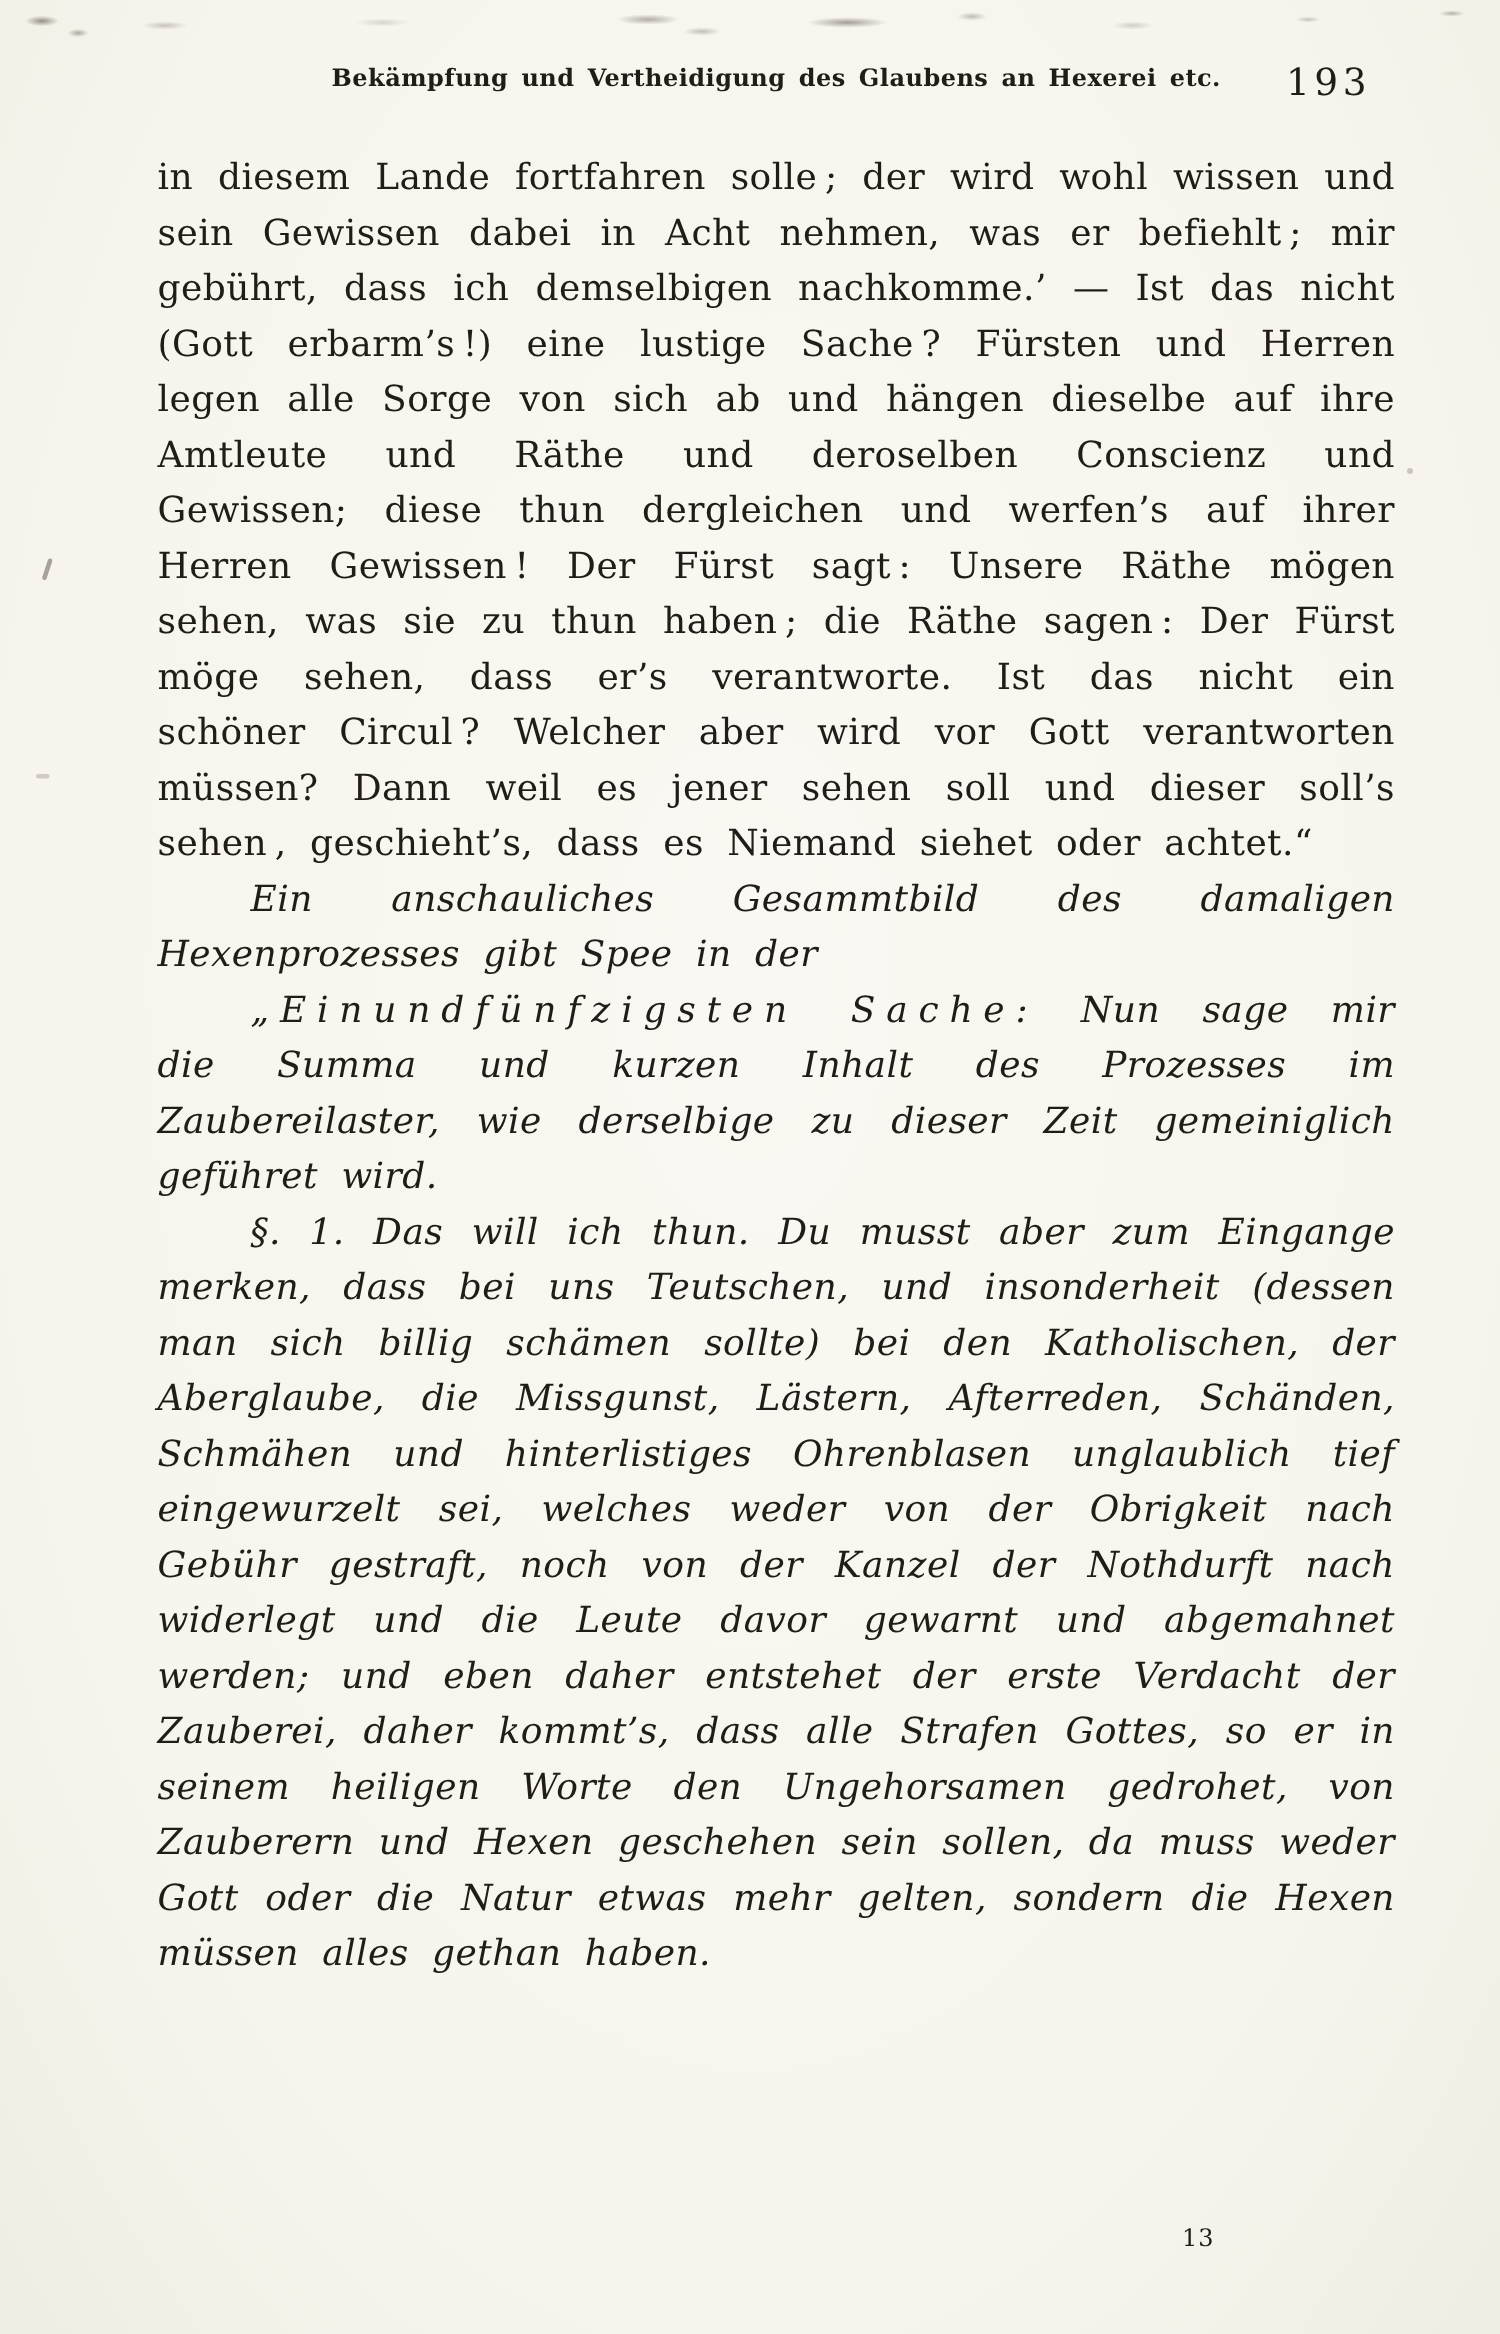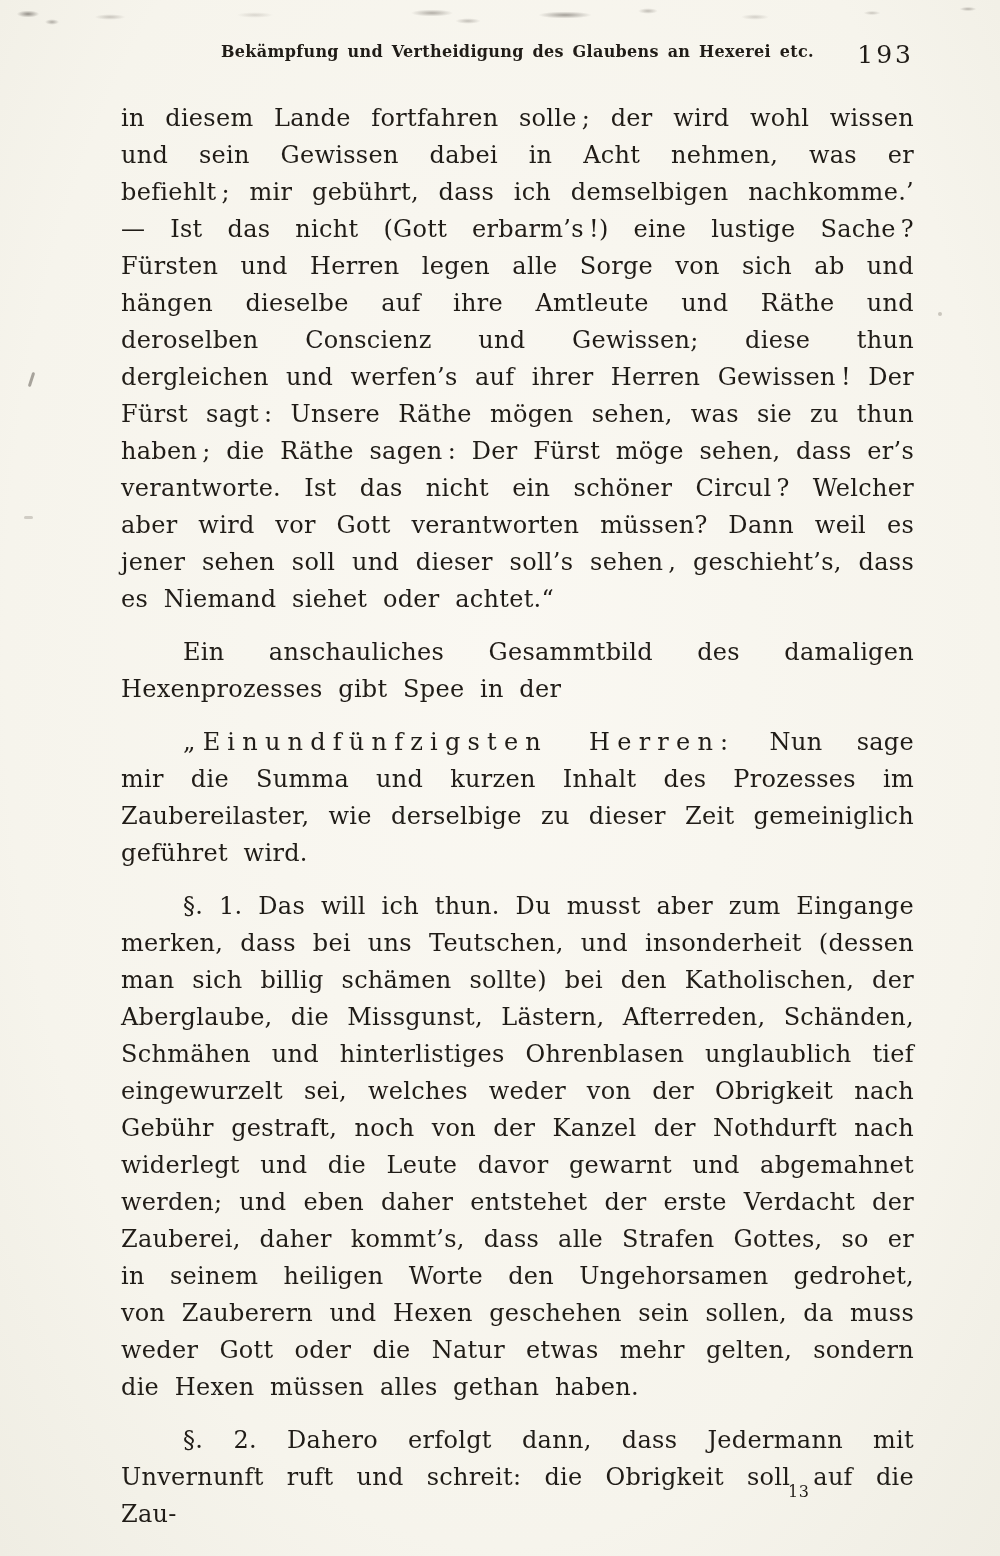--- a/index.html
+++ b/index.html
@@ -85,22 +85,22 @@
   
   .text-block {
     margin: 28px 70px 0 105px;
     font-size: 24px;
     line-height: 37px;
     text-align: justify;
     word-spacing: 0.32em;
     letter-spacing: 0.012em;
     hyphens: none;
   }
-  .para { margin: 16px; text-indent: 0; }
-  .para.indent { text-indent: 62px; }
+  .para { margin: 0; text-indent: 0; }
+  .para.indent { text-indent: 62px; font-style: italic; }
   .gesperrt { letter-spacing: 0.30em; }
 
   
   .page-footer {
     position: absolute;
     left: 0; right: 0;
     bottom: 46px;
     height: 28px;
     font-size: 19px;
   }
@@ -126,22 +126,21 @@
   <div class="margin-mark-3"></div>
 
   <header class="running-head">
     <span class="head-title">Bekämpfung und Vertheidigung des Glaubens an Hexerei etc.</span>
     <span class="head-page-num">193</span>
   </header>
 
   <main class="text-block">
     <p class="para">in diesem Lande fortfahren solle ; der wird wohl wissen und sein Gewissen dabei in Acht nehmen, was er befiehlt ; mir gebührt, dass ich demselbigen nachkomme.’ — Ist das nicht (Gott erbarm’s !) eine lustige Sache ? Fürsten und Herren legen alle Sorge von sich ab und hängen dieselbe auf ihre Amtleute und Räthe und deroselben Conscienz und Gewissen; diese thun dergleichen und werfen’s auf ihrer Herren Gewissen ! Der Fürst sagt : Unsere Räthe mögen sehen, was sie zu thun haben ; die Räthe sagen : Der Fürst möge sehen, dass er’s verantworte. Ist das nicht ein schöner Circul ? Welcher aber wird vor Gott verantworten müssen? Dann weil es jener sehen soll und dieser soll’s sehen , geschieht’s, dass es Niemand siehet oder achtet.“</p>
     <p class="para indent">Ein anschauliches Gesammtbild des damaligen Hexenprozesses gibt Spee in der</p>
-    <p class="para indent"><span class="gesperrt">„Einundfünfzigsten Herren:</span><span> Nun sage mir die Summa und kurzen Inhalt des Prozesses im Zaubereilaster, wie derselbige zu dieser Zeit gemeiniglich geführet wird.</span></p>
+    <p class="para indent"><span class="gesperrt">„Einundfünfzigsten Sache:</span><span> Nun sage mir die Summa und kurzen Inhalt des Prozesses im Zaubereilaster, wie derselbige zu dieser Zeit gemeiniglich geführet wird.</span></p>
     <p class="para indent">§. 1. Das will ich thun. Du musst aber zum Eingange merken, dass bei uns Teutschen, und insonderheit (dessen man sich billig schämen sollte) bei den Katholischen, der Aberglaube, die Missgunst, Lästern, Afterreden, Schänden, Schmähen und hinterlistiges Ohrenblasen unglaublich tief eingewurzelt sei, welches weder von der Obrigkeit nach Gebühr gestraft, noch von der Kanzel der Nothdurft nach widerlegt und die Leute davor gewarnt und abgemahnet werden; und eben daher entstehet der erste Verdacht der Zauberei, daher kommt’s, dass alle Strafen Gottes, so er in seinem heiligen Worte den Ungehorsamen gedrohet, von Zauberern und Hexen geschehen sein sollen, da muss weder Gott oder die Natur etwas mehr gelten, sondern die Hexen müssen alles gethan haben.</p>
-    <p class="para indent">§. 2. Dahero erfolgt dann, dass Jedermann mit Unvernunft ruft und schreit: die Obrigkeit soll auf die Zau-</p>
   </main>
 
   <footer class="page-footer">
     <span class="sheet-num">13</span>
   </footer>
 
 </div>
 
 </body></html>

